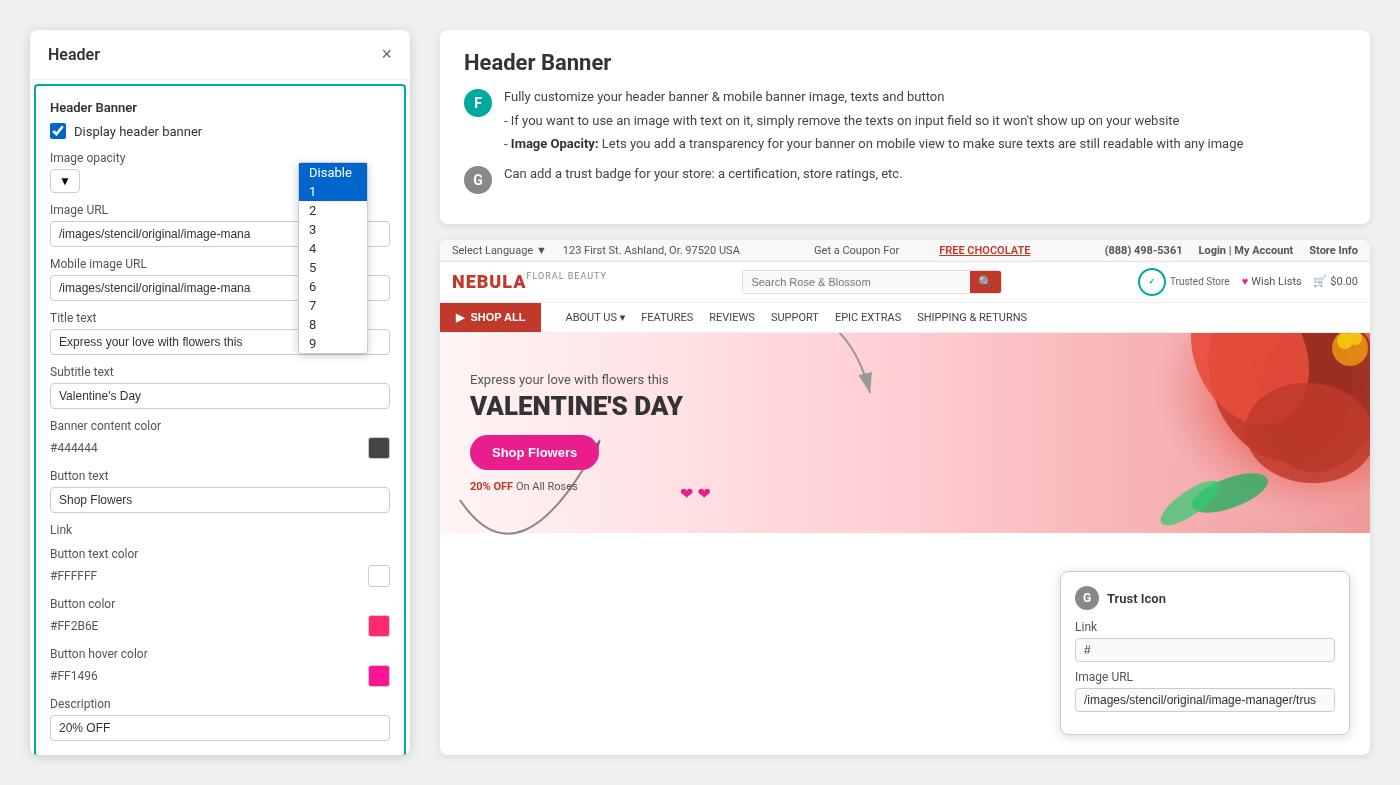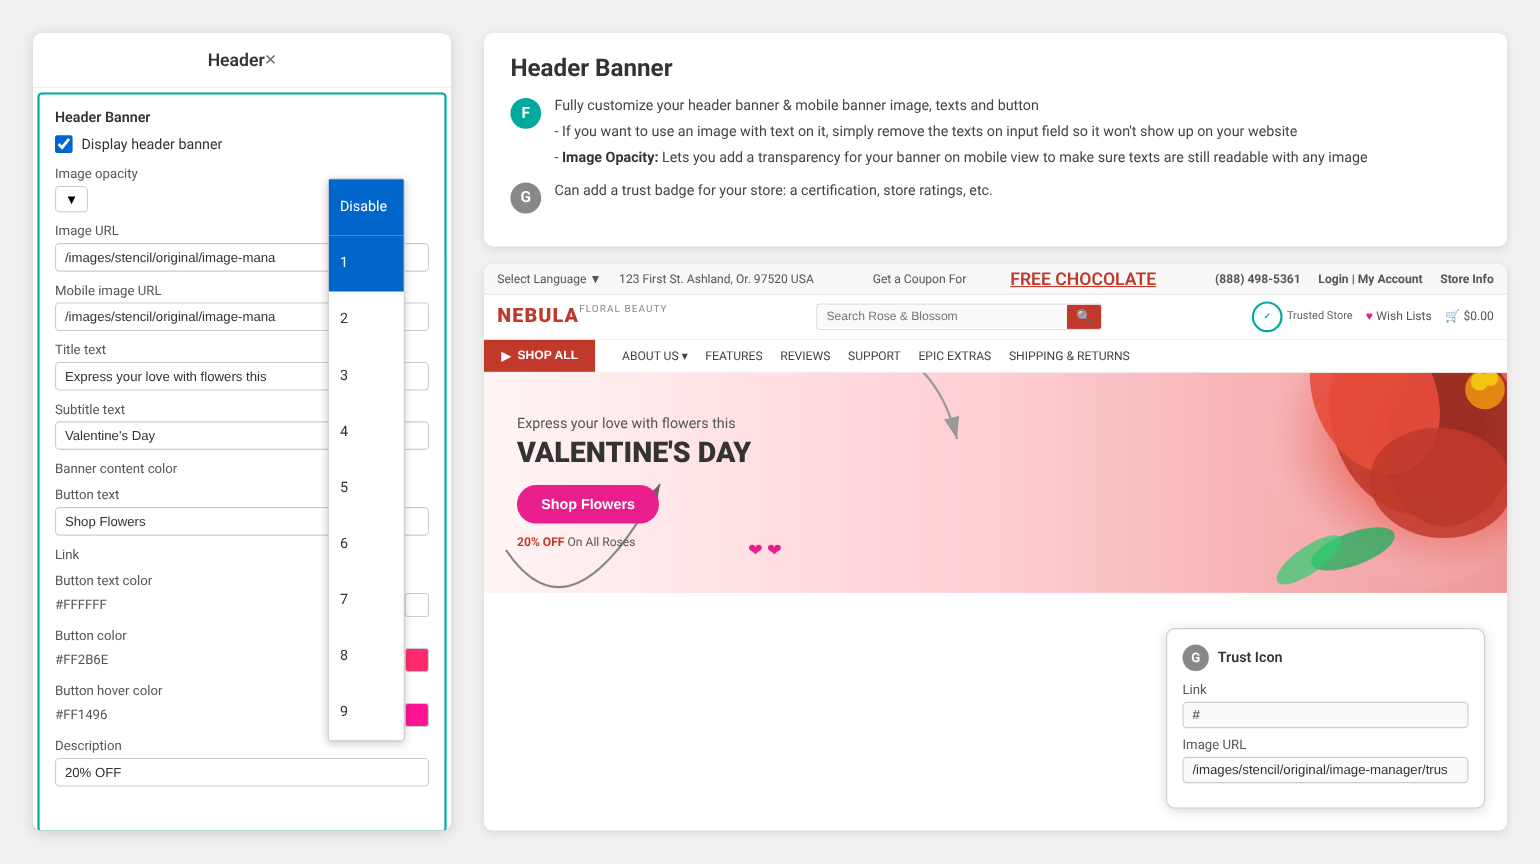--- a/index.html
+++ b/index.html
@@ -26,21 +26,21 @@
       width: 380px;
       background: white;
       border-radius: 8px;
       box-shadow: 0 2px 12px rgba(0,0,0,0.15);
       flex-shrink: 0;
       overflow: hidden;
     }
 
     .panel-header {
       display: flex;
-      justify-content: center;
+      justify-content: space-between;
       align-items: center;
       padding: 14px 18px;
       border-bottom: 1px solid #eee;
     }
 
     .panel-title {
       font-size: 16px;
       font-weight: 600;
       color: #333;
     }
@@ -147,21 +147,21 @@
       left: 298px;
       background: white;
       border: 1px solid #ccc;
       border-radius: 4px;
       box-shadow: 0 2px 8px rgba(0,0,0,0.2);
       z-index: 100;
       width: 70px;
     }
 
     .dropdown-item {
-      padding: 18px 10px;
+      padding: 2px 10px;
       font-size: 13px;
       color: #333;
       cursor: pointer;
     }
 
     .dropdown-item.selected {
       background: #0066cc;
       color: white;
     }
 
@@ -506,21 +506,21 @@
     }
     .panel-content::-webkit-scrollbar-thumb {
       background: #ccc;
       border-radius: 3px;
     }
 
     .preview-topbar-link {
       color: #c0392b;
       font-weight: 600;
       text-decoration: underline;
-      font-size: 16px;
+      font-size: 11px;
       padding-left: 34px;
     }
 
     .wish-btn {
       display: flex;
       align-items: center;
       gap: 3px;
       font-size: 11px;
       color: #555;
     }
@@ -582,20 +582,24 @@
         <input class="form-input" type="text" value="Express your love with flowers this" style="">
       </div>
 
       <div class="form-group">
         <span class="form-label">Subtitle text</span>
         <input class="form-input" type="text" value="Valentine's Day" style="">
       </div>
 
       <div class="form-group">
         <span class="form-label">Banner content color</span>
+        <div class="color-row">
+          <span class="color-value">#444444</span>
+          <span class="color-swatch" style="background:#444444;"></span>
+        </div>
       </div>
 
       <div class="form-group">
         <span class="form-label">Button text</span>
         <input class="form-input" type="text" value="Shop Flowers" style="">
       </div>
 
       <div class="form-group">
         <span class="form-label">Link</span>
       </div>

